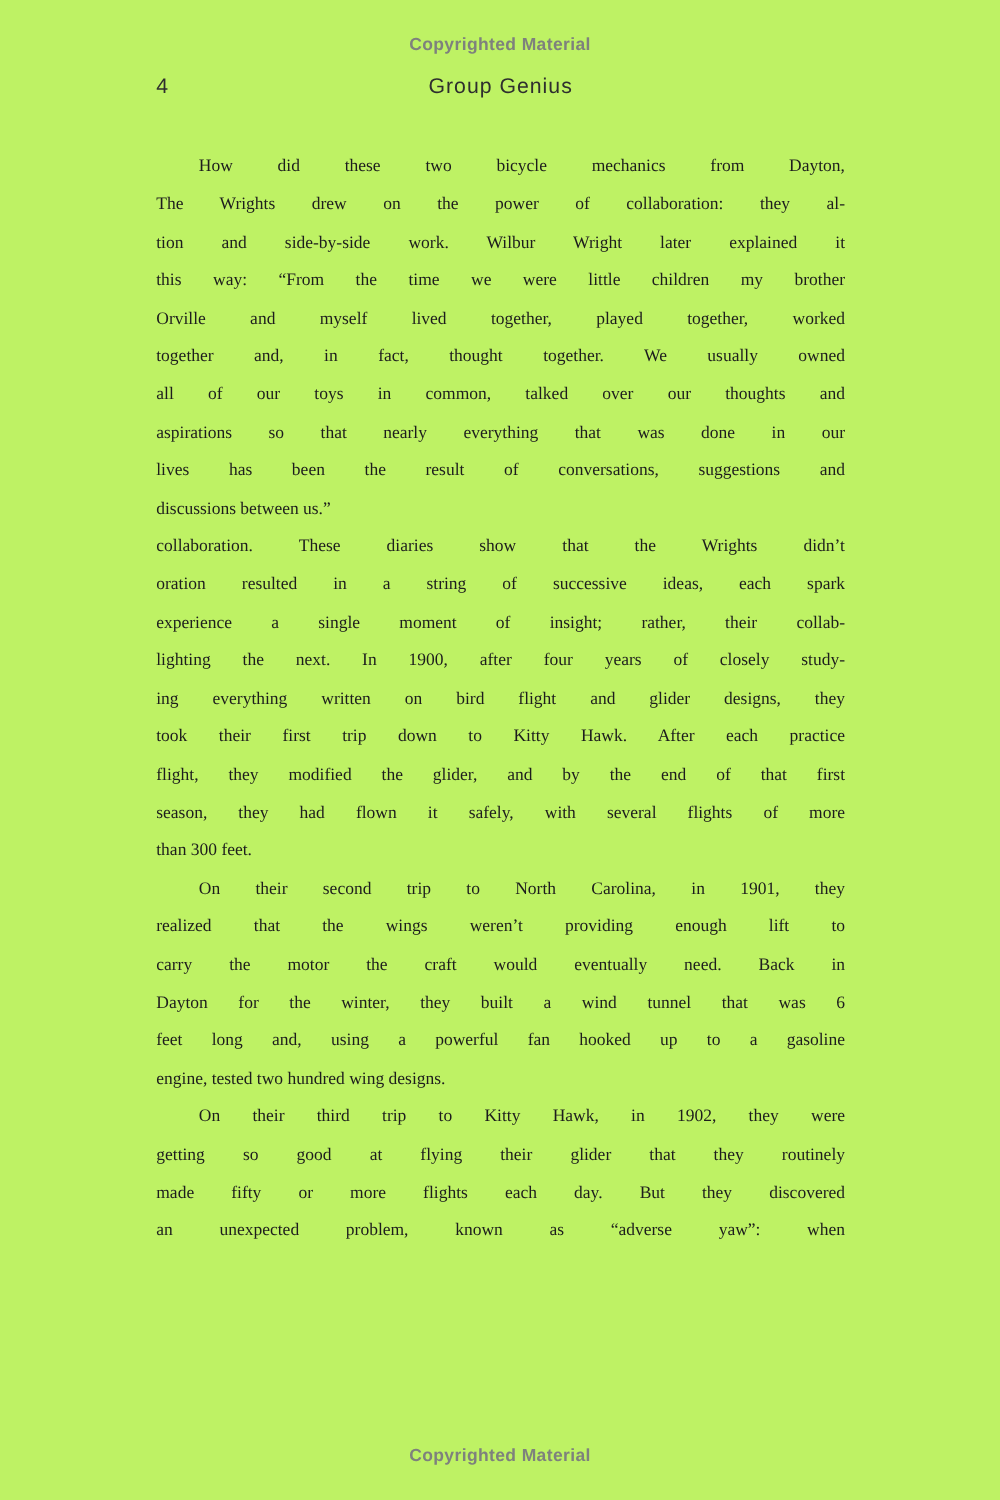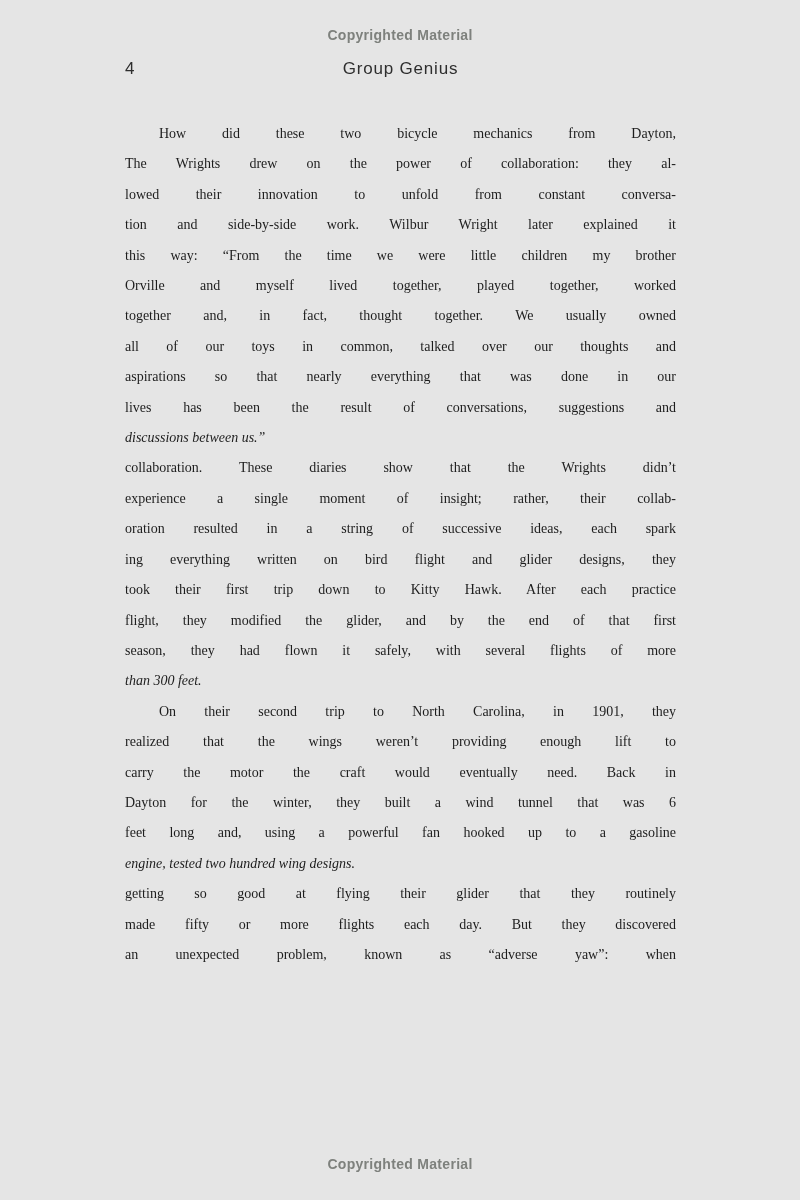--- a/index.html
+++ b/index.html
@@ -1,20 +1,20 @@
 <!DOCTYPE html>
 <html><head>
 <meta charset="utf-8">
 <style>
   html, body { margin: 0; padding: 0; background: #ffffff; }
   .page {
     position: relative;
     width: 800px;
     height: 1200px;
-    background: #e5e5e5;
+    background: #bef264;
     overflow: hidden;
     font-family: "Liberation Serif", serif;
   }
   .copyright {
     position: absolute;
     left: 0; right: 0;
     text-align: center;
     font-family: "Liberation Sans", sans-serif;
     font-weight: bold;
     font-size: 14px;
@@ -45,71 +45,72 @@
     top: 119px;
     left: 125px;
     width: 551px;
     font-size: 14px;
     line-height: 30.4px;
     color: #1d1d1d;
   }
   .line { text-align: justify; }
   .line.j { text-align-last: justify; }
   .line.first { text-indent: 34px; }
-  .line.last { text-align: right; text-align-last: left; font-style: italic; }
+  .line.last { text-align: right; text-align-last: left; }
 </style>
 </head>
 <body>
 
 <div class="page">
 
   <div class="copyright top">Copyrighted Material</div>
 
   <div class="header">
     <span class="pagenum">4</span>
     <span class="running-head">Group Genius</span>
   </div>
 
   <div class="bodytext">
 
     <div class="para">
       <div class="line first j">How did these two bicycle mechanics from Dayton,</div>
       <div class="line j">The Wrights drew on the power of collaboration: they al-</div>
-      <div class="line j">lowed their innovation to unfold from constant conversa-</div>
       <div class="line j">tion and side-by-side work. Wilbur Wright later explained it</div>
       <div class="line j">this way: “From the time we were little children my brother</div>
       <div class="line j">Orville and myself lived together, played together, worked</div>
       <div class="line j">together and, in fact, thought together. We usually owned</div>
       <div class="line j">all of our toys in common, talked over our thoughts and</div>
       <div class="line j">aspirations so that nearly everything that was done in our</div>
       <div class="line j">lives has been the result of conversations, suggestions and</div>
       <div class="line last">discussions between us.”</div>
     </div>
 
     <div class="para">
       <div class="line j">collaboration. These diaries show that the Wrights didn’t</div>
+      <div class="line j">oration resulted in a string of successive ideas, each spark</div>
       <div class="line j">experience a single moment of insight; rather, their collab-</div>
-      <div class="line j">oration resulted in a string of successive ideas, each spark</div>
+      <div class="line j">lighting the next. In 1900, after four years of closely study-</div>
       <div class="line j">ing everything written on bird flight and glider designs, they</div>
       <div class="line j">took their first trip down to Kitty Hawk. After each practice</div>
       <div class="line j">flight, they modified the glider, and by the end of that first</div>
       <div class="line j">season, they had flown it safely, with several flights of more</div>
       <div class="line last">than 300 feet.</div>
     </div>
 
     <div class="para">
       <div class="line first j">On their second trip to North Carolina, in 1901, they</div>
       <div class="line j">realized that the wings weren’t providing enough lift to</div>
       <div class="line j">carry the motor the craft would eventually need. Back in</div>
       <div class="line j">Dayton for the winter, they built a wind tunnel that was 6</div>
       <div class="line j">feet long and, using a powerful fan hooked up to a gasoline</div>
       <div class="line last">engine, tested two hundred wing designs.</div>
     </div>
 
     <div class="para">
+      <div class="line first j">On their third trip to Kitty Hawk, in 1902, they were</div>
       <div class="line j">getting so good at flying their glider that they routinely</div>
       <div class="line j">made fifty or more flights each day. But they discovered</div>
       <div class="line j">an unexpected problem, known as “adverse yaw”: when</div>
     </div>
 
   </div>
 
   <div class="copyright bottom">Copyrighted Material</div>
 
 </div>

